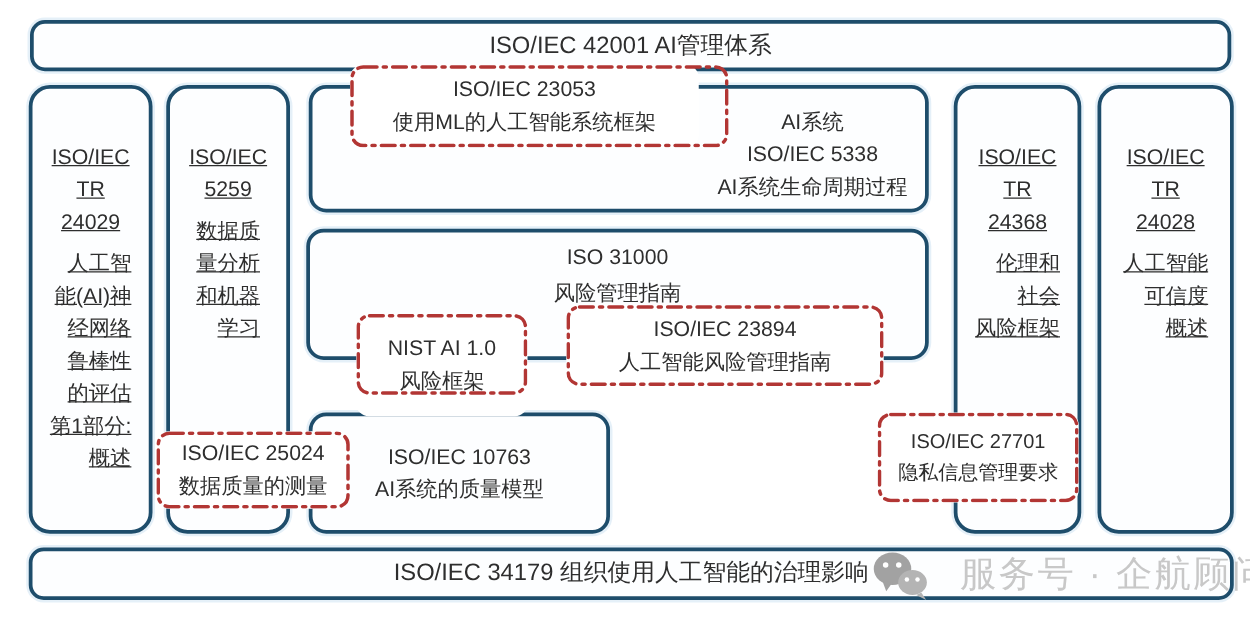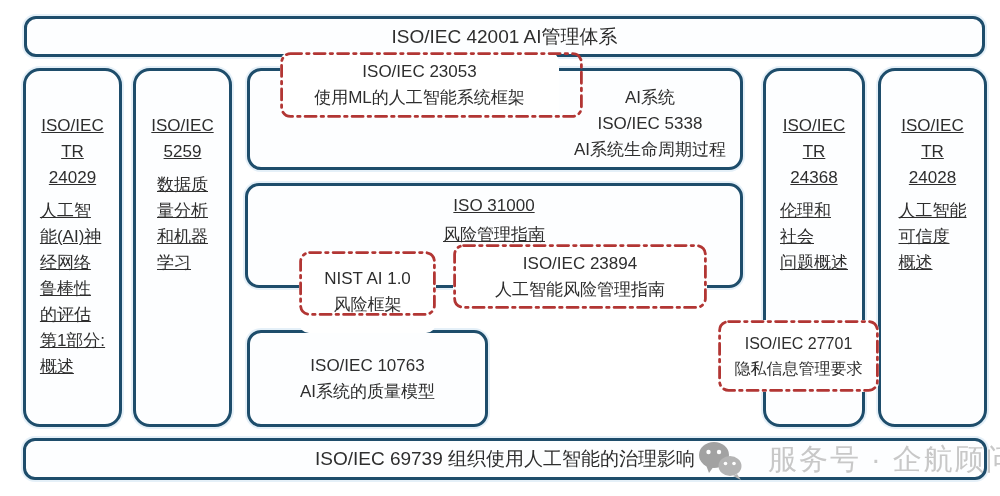--- a/index.html
+++ b/index.html
@@ -19,40 +19,40 @@
     position:absolute;box-sizing:border-box;background:#ffffff;border-radius:10px;
     z-index:2;display:flex;align-items:center;justify-content:center;text-align:center;
   }
   .dash-svg{position:absolute;left:0;top:0;pointer-events:none;}
   .dash-svg rect{fill:none;stroke:#b23634;stroke-width:2.8;stroke-dasharray:11 5 2.5 5;stroke-linecap:round;}
   .t{white-space:pre-line;text-align:center;font-size:17px;line-height:26px;}
   .bar{display:flex;align-items:center;justify-content:center;}
   .bar .t{font-size:19px;line-height:20px;}
   .col{display:flex;flex-direction:column;align-items:center;padding-top:42px;text-decoration:underline;}
   .col .code{white-space:pre-line;text-align:center;font-size:17px;line-height:26px;}
-  .col .title{white-space:pre-line;text-align:left;font-size:17px;line-height:26px;margin-top:7px;}
+  .col .title{white-space:pre-line;text-align:right;font-size:17px;line-height:26px;margin-top:7px;}
 
   
   #top-bar{left:24px;top:16px;width:961px;height:41px;border-radius:12px;}
   #bottom-bar{left:23px;top:438px;width:964px;height:42px;border-radius:12px;}
   #col-24029{left:23px;top:68px;width:99px;height:359px;border-radius:17px;}
   #col-5259{left:133px;top:68px;width:99px;height:359px;border-radius:17px;}
   #col-24368{left:763px;top:68px;width:102px;height:359px;border-radius:17px;}
   #col-24028{left:878px;top:68px;width:109px;height:359px;border-radius:17px;}
   #box-5338{left:247px;top:68px;width:496px;height:102px;display:flex;flex-direction:column;align-items:flex-end;padding:14px 14px 0 0;}
   #box-5338 .t{}
-  #box-31000{left:245px;top:183px;width:498px;height:105px;display:flex;flex-direction:column;align-items:center;padding-top:5px;text-decoration:underline;}
+  #box-31000{left:245px;top:183px;width:498px;height:105px;display:flex;flex-direction:column;align-items:center;padding-top:5px;}
   #box-31000 .t{line-height:29px;}
   #box-25059{left:247px;top:330px;width:241px;height:97px;display:flex;align-items:center;justify-content:center;}
   #box-27001{left:503px;top:330px;width:249px;height:97px;display:flex;align-items:center;justify-content:center;}
 
   #dash-23053{left:280px;top:52px;width:279px;height:66px;}
-  #dash-nist{left:299px;top:251px;width:137px;height:82px;align-items:center;}
+  #dash-nist{left:285px;top:251px;width:137px;height:82px;align-items:center;}
   #dash-23894{left:453px;top:244px;width:254px;height:65px;}
-  #dash-27701{left:702px;top:320px;width:161px;height:72px;margin-left:16px;}
+  #dash-27701{left:702px;top:330px;width:161px;height:72px;}
   #dash-27701 .t{font-size:16px;line-height:25px;}
   #dash-25024{left:125px;top:345px;width:155px;height:62px;}
 
   
   #watermark{position:absolute;left:697px;top:438px;height:44px;display:flex;align-items:center;z-index:3;}
   #wm-text{font-size:29px;color:#c8c8c8;letter-spacing:2px;margin-left:24px;white-space:nowrap;}
 </style>
 </head>
 <body>
 
@@ -96,21 +96,21 @@
     <span class="t">ISO/IEC 10763
 AI系统的质量模型</span>
   </div>
 
   <div class="box col" id="col-24368">
     <span class="code">ISO/IEC
 TR
 24368</span>
     <span class="title">伦理和
 社会
-问题概述</span>
+风险框架</span>
   </div>
   <div class="box col" id="col-24028">
     <span class="code">ISO/IEC
 TR
 24028</span>
     <span class="title">人工智能
 可信度
 概述</span>
   </div>
 
@@ -135,23 +135,30 @@
     <span class="t">ISO/IEC 23894
 人工智能风险管理指南</span>
   </div>
   <div class="dashed" id="dash-27701">
       <svg width="161" height="72" class="dash-svg">
         <rect x="1.6" y="1.6" width="157.8" height="68.8" rx="9"></rect>
       </svg>
     <span class="t">ISO/IEC 27701
 隐私信息管理要求</span>
   </div>
+  <div class="dashed" id="dash-25024">
+      <svg width="155" height="62" class="dash-svg">
+        <rect x="1.6" y="1.6" width="151.8" height="58.8" rx="9"></rect>
+      </svg>
+    <span class="t">ISO/IEC 25024
+数据质量的测量</span>
+  </div>
 
   <div class="box bar" id="bottom-bar">
-    <span class="t">ISO/IEC 69739 组织使用人工智能的治理影响</span>
+    <span class="t">ISO/IEC 34179 组织使用人工智能的治理影响</span>
   </div>
 
   <div id="watermark">
     <svg width="47" height="43" viewBox="0 0 47 43">
       <ellipse cx="17" cy="16" rx="15" ry="13" fill="#a2a2a2"></ellipse>
       <polygon points="9,26 12,34 17,27" fill="#a2a2a2"></polygon>
       <circle cx="11.5" cy="13" r="2.2" fill="#ffffff"></circle>
       <circle cx="22" cy="13" r="2.2" fill="#ffffff"></circle>
       <ellipse cx="33" cy="27" rx="11.5" ry="10" fill="#b4b4b4"></ellipse>
       <polygon points="40,35 44,41 36,37" fill="#b4b4b4"></polygon>

